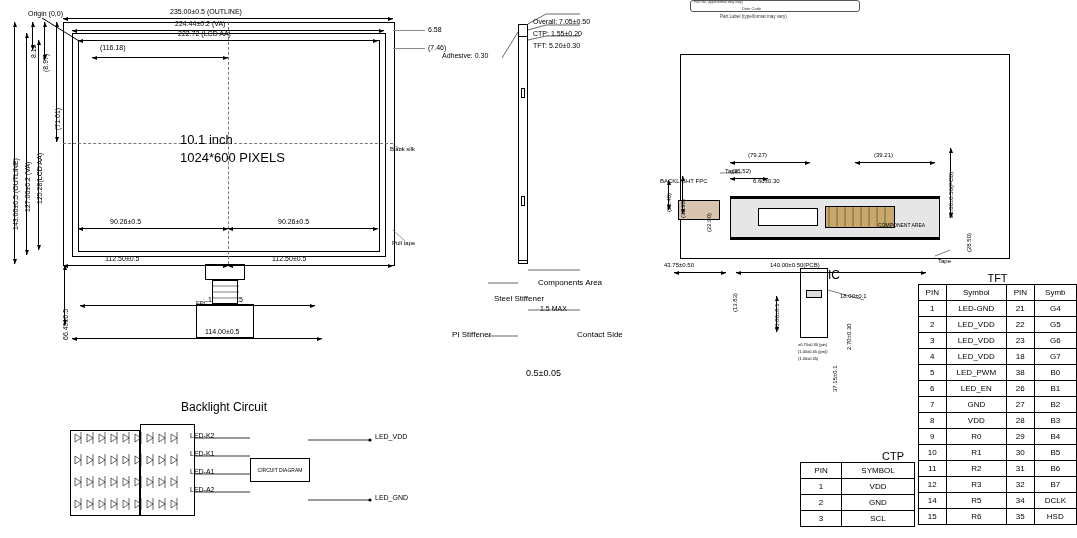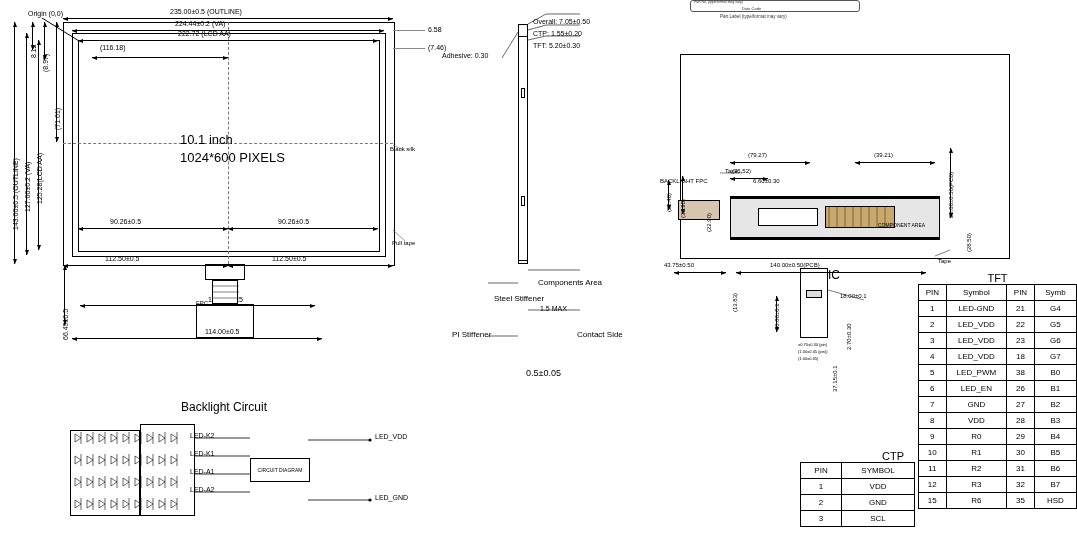--- a/index.html
+++ b/index.html
@@ -367,20 +367,26 @@
           <td>31</td>
           <td>B6</td>
         </tr>
         <tr>
           <td>12</td>
           <td>R3</td>
           <td>32</td>
           <td>B7</td>
         </tr>
         <tr>
+          <td>14</td>
+          <td>R5</td>
+          <td>34</td>
+          <td>DCLK</td>
+        </tr>
+        <tr>
           <td>15</td>
           <td>R6</td>
           <td>35</td>
           <td>HSD</td>
         </tr>
       </tbody>
   </table>
 </div>
 
 <div class="abs" id="ctp" style="left:800px;top:450px;">

